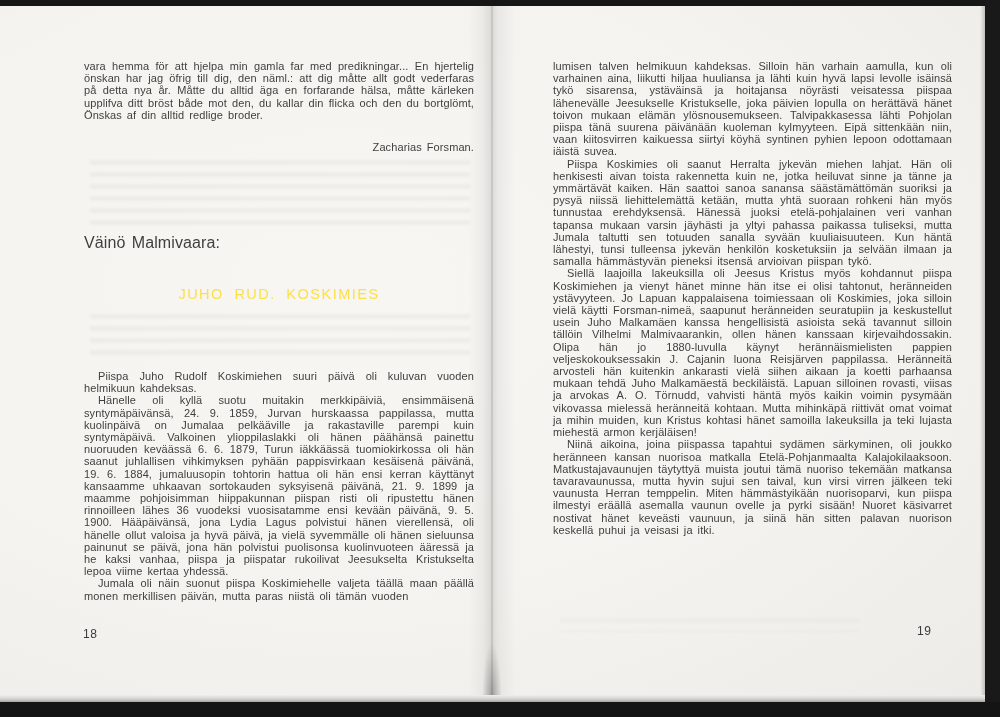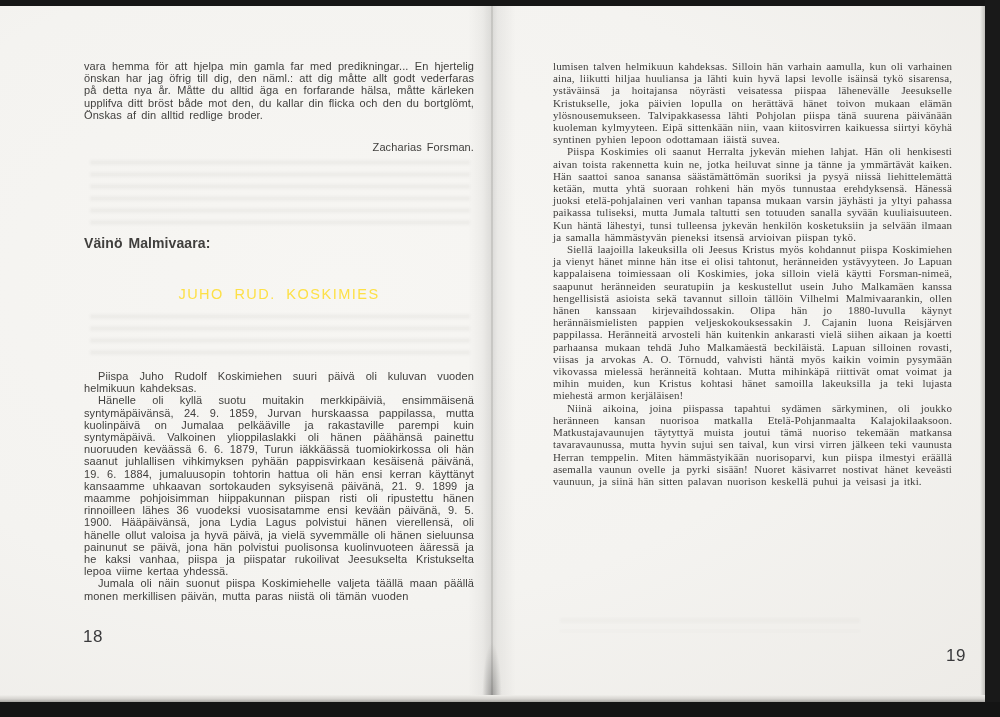--- a/index.html
+++ b/index.html
@@ -48,28 +48,28 @@
     position: absolute;
     font-size: 11px; line-height: 12.2px;
     color: #403f3d;
     text-align: justify;
     letter-spacing: 0.1px; word-spacing: 1.8px;
   }
   .txt p { margin: 0; }
   .txt p.ind { text-indent: 14px; }
   .intro      { left: 84px; top: 60px;  width: 390px; }
   .signature  { left: 84px; top: 141px; width: 390px; text-align: right; padding-right: 42px; }
-  .byline     { left: 84px; top: 237px; width: 390px; font-weight: bold; font-size: 14px; text-align: left; }
+  .byline     { left: 84px; top: 237px; width: 390px; font-weight: normal; font-size: 16px; text-align: left; }
   .title      { left: 84px; top: 288px; width: 390px; text-align: center;
                 font-size: 14.5px; letter-spacing: 1.5px; word-spacing: 5px; color: #fde047; }
   .body-left  { left: 84px; top: 370px; width: 390px; }
-  .body-right { left: 553px; top: 60px; width: 399px; font-family: Liberation Serif, serif; }
-  .pagenum { position: absolute; font-size: 17px; color: #3a3a3c; letter-spacing: 0.5px; }
+  .body-right { left: 553px; top: 60px; width: 399px; }
+  .pagenum { position: absolute; font-size: 12px; color: #3a3a3c; letter-spacing: 0.5px; }
   .pn-left  { left: 83px;  top: 627px; }
-  .pn-right { left: 917px; top: 646px; margin-left: 29px; }
+  .pn-right { left: 917px; top: 624px; }
   
   .ghost {
     position: absolute; pointer-events: none;
     background: repeating-linear-gradient(180deg,
       rgba(115,110,102,0.055) 0px, rgba(115,110,102,0.055) 5px,
       rgba(115,110,102,0) 5px, rgba(115,110,102,0) 12px);
     filter: blur(1px);
   }
   .ghost-a { left: 90px; top: 160px; width: 380px; height: 72px; }
   .ghost-b { left: 90px; top: 314px; width: 380px; height: 48px; }

